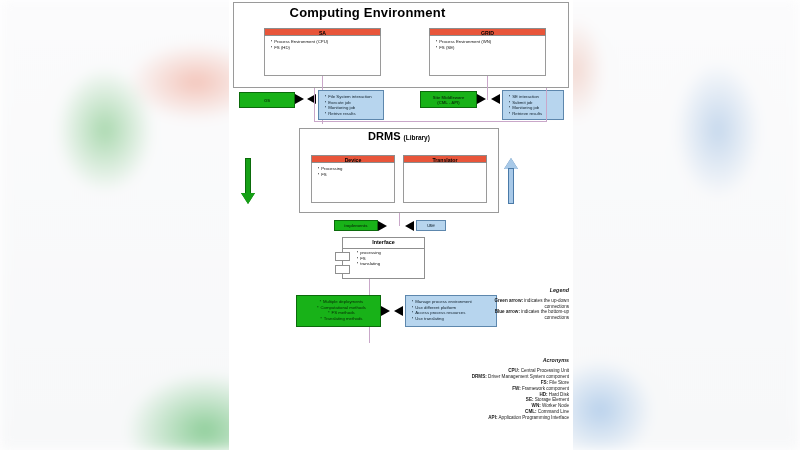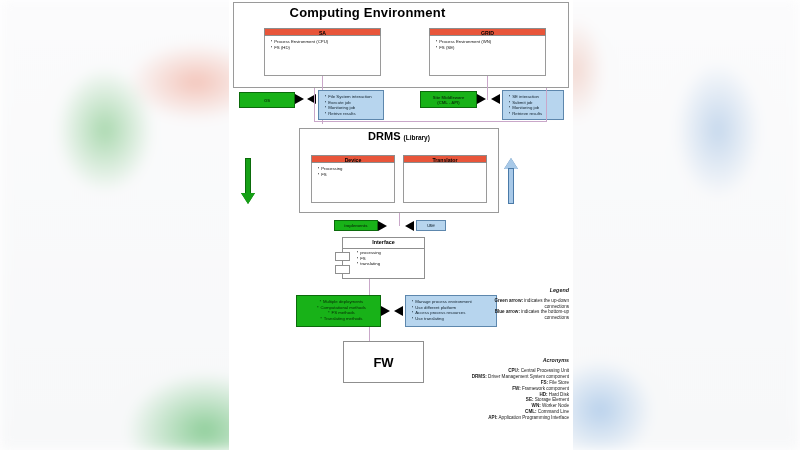--- a/index.html
+++ b/index.html
@@ -203,23 +203,20 @@
     <ul class="bullets">
       <li>Manage process environment</li>
       <li>Use different platform</li>
       <li>Access process resources</li>
       <li>Use translating</li>
     </ul>
   </div>
 
   <div class="abs vline" style="left:140px;top:327px;height:16px;"></div>
 
-  <div class="abs plainbox" style="left:114px;top:341px;width:81px;height:42px;display:flex;align-items:center;justify-content:center;">
-    <span class="fw">FW</span>
-  </div>
 
   <div class="abs bigGreenStem" style="left:16px;top:158px;width:6px;height:36px;"></div>
   <div class="abs bigGreenHead" style="left:12px;top:193px;"></div>
 
   <div class="abs bigBlueHead" style="left:275px;top:158px;"></div>
   <div class="abs bigBlueStem" style="left:279px;top:168px;width:6px;height:36px;"></div>
 
   <div class="abs legend" style="left:252px;top:288px;width:88px;">
     <div class="hd">Legend</div>
     <div style="height:4px;"></div>

